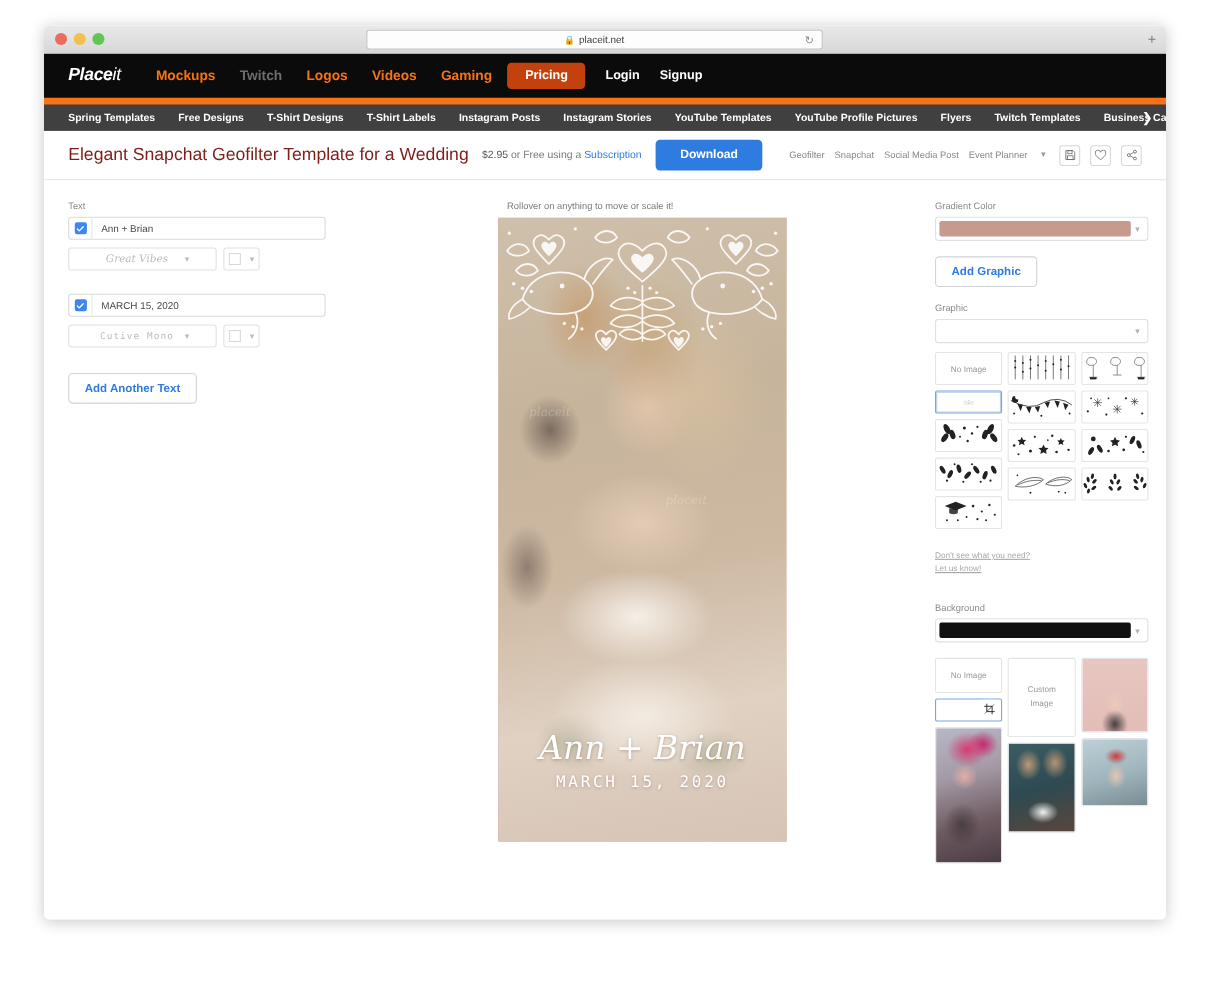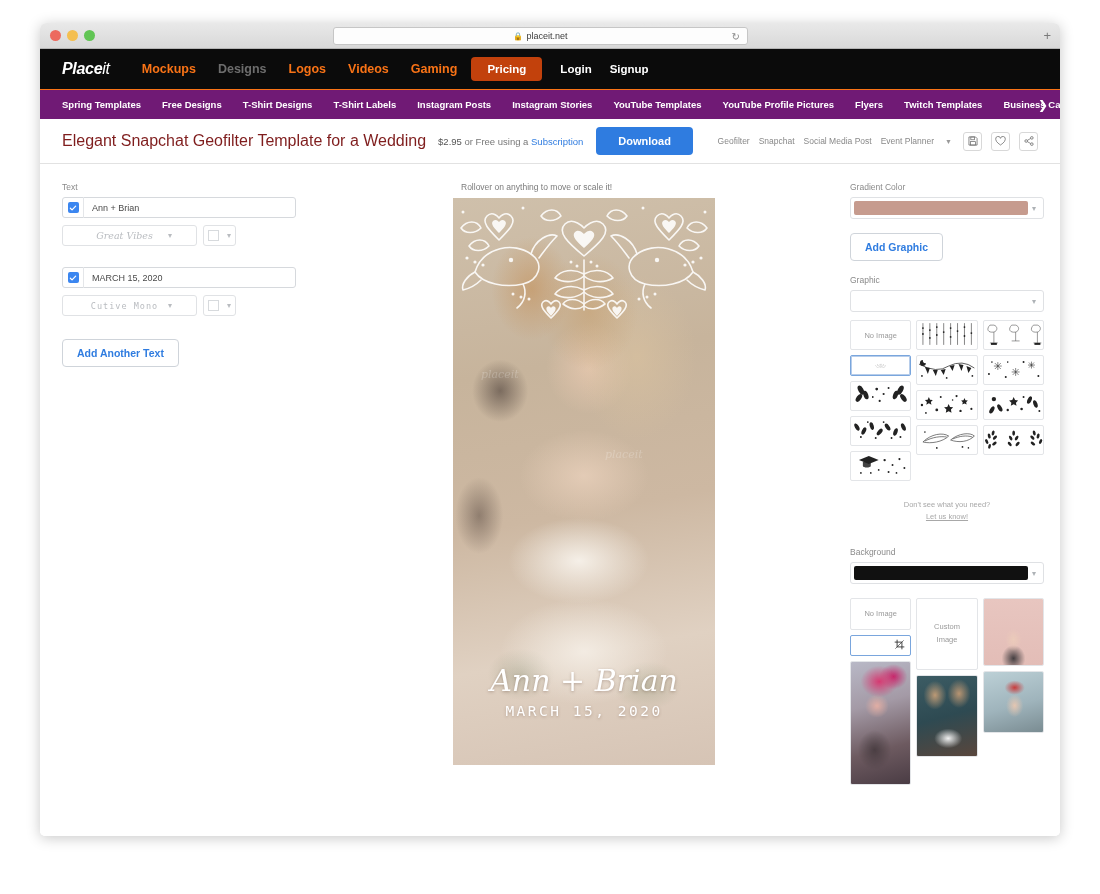--- a/index.html
+++ b/index.html
@@ -63,21 +63,21 @@
     font-size:9px; font-family:inherit; width:100%;
   }
   .search input::placeholder { color:#8e8e8e; font-weight:bold; }
   .pricing {
     margin-left:14px; background:#c2410c; color:#fff; border:0; border-radius:4px;
     font-size:11.5px; font-weight:bold; padding:6px 16px; font-family:inherit; cursor:pointer;
   }
   .authlink { color:#fff; font-size:11.5px; font-weight:bold; margin-left:18px; text-decoration:none; }
 
   .subnav {
-    height:30px; background:#701a75; border-top:1px solid #f97316;
+    height:30px; background:#404040; border-top:6px solid #f97316;
     display:flex; align-items:center; padding:0 10px 0 22px; gap:21px;
     position:relative; overflow:hidden;
   }
   .subnav a { color:#fff; font-size:9.5px; font-weight:bold; text-decoration:none; white-space:nowrap; }
   .subnav .chev { position:absolute; right:12px; color:#fff; font-size:12px; }
 
   
   .toolbar {
     height:45px; background:#fff; border-bottom:1px solid #e2e2e2;
     display:flex; align-items:center; padding:0 22px;
@@ -204,21 +204,21 @@
   .thumbgrid { column-count:3; column-gap:5px; margin-top:8px; }
   .thumb {
     break-inside:avoid; width:100%; margin-bottom:5px;
     border:1px solid #e3e5e8; border-radius:2px; background:#fff; overflow:hidden; cursor:pointer;
   }
   .thumb.sel { border:1px solid #7aa6dd; box-shadow:0 0 0 1px #b7cdea inset; }
   .thumb .inner { height:28px; display:flex; align-items:center; justify-content:center;
                   font-size:7.5px; color:#9a9a9a; }
   .thumb svg { display:block; width:100%; height:28px; }
 
-  .helpnote { text-align:center; font-size:7.5px; color:#a8a8a8; margin-top:18px; line-height:1.6; }
+  .helpnote { font-size:7.5px; color:#a8a8a8; margin-top:18px; line-height:1.6;text-decoration:underline; }
   .helpnote a { color:#a8a8a8; text-decoration:underline; }
 
   .bgsearch {
     height:24px; border:1px solid #dfe1e4; border-radius:3px; background:#fff;
     display:flex; align-items:center; gap:6px; padding:0 8px; margin-bottom:8px;
   }
   .bgsearch span { font-size:10px; color:#444; }
 
   .bggrid { column-count:3; column-gap:5px; }
   .bgcell {
@@ -253,21 +253,21 @@
     </div>
     <span class="newtab">+</span>
   </div>
 
   <div class="site">
 
     <div class="topnav">
       <div class="logo"><span>Place</span><i>it</i></div>
       <nav>
         <a href="#">Mockups</a>
-        <a href="#" class="dim">Designs</a>
+        <a href="#" class="dim">Twitch</a>
         <a href="#">Logos</a>
         <a href="#">Videos</a>
         <a href="#">Gaming</a>
       </nav>
       <button class="pricing">Pricing</button>
       <a href="#" class="authlink">Login</a>
       <a href="#" class="authlink">Signup</a>
     </div>
 
     <div class="subnav">

